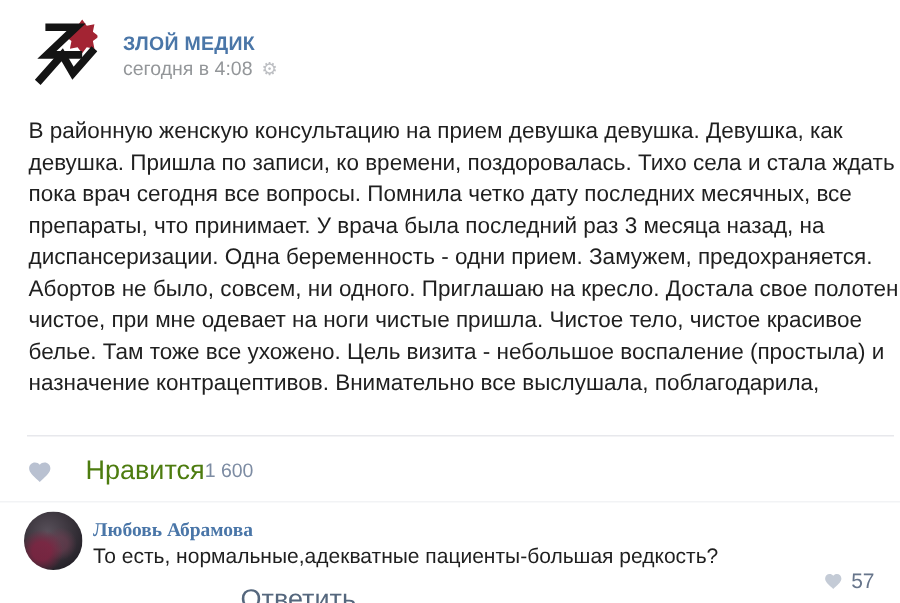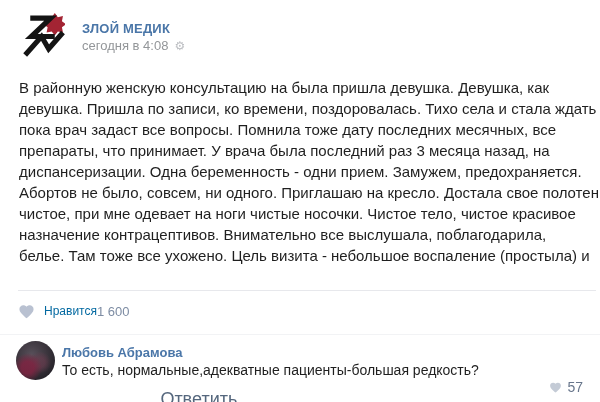--- a/index.html
+++ b/index.html
@@ -14,31 +14,31 @@
   .post-time-row{position:absolute;left:82px;top:38px;display:flex;align-items:center;gap:6px;}
   .post-time{font-size:13px;color:#939699;cursor:pointer;}
   .gear{font-size:12px;color:#bcbec2;line-height:1;}
   
   .post-body{position:absolute;left:19px;top:77px;width:566px;font-size:15px;line-height:21px;color:#1f1f1f;}
   .post-body .line{white-space:nowrap;}
   
   .divider1{position:absolute;left:18px;right:4px;top:290px;height:1px;background:#e7e8ec;}
   .like-row{position:absolute;left:18px;top:303px;display:flex;align-items:center;cursor:pointer;}
   .like-row svg{display:block;}
-  .like-label{font-size:12px;color:#0369a1;margin-left:9px;}
+  .like-label{font-size:18px;color:#4d7c0f;margin-left:22px;}
   .like-count{font-size:13px;color:#7d8ca3;margin-left:0;}
   .divider2{position:absolute;left:0;right:0;top:334px;height:1px;background:#f2f3f5;}
   
   .comment-avatar{position:absolute;left:16px;top:341px;width:39px;height:39px;border-radius:50%;cursor:pointer;
     background:
       radial-gradient(circle at 30% 68%, rgba(128,36,66,.85) 0 16%, rgba(128,36,66,0) 38%),
       radial-gradient(circle at 62% 55%, rgba(110,60,80,.6) 0 14%, rgba(110,60,80,0) 34%),
       radial-gradient(circle at 40% 35%, #58505a 0%, #3b353d 45%, #242128 78%, #1b191f 100%);
   }
-  .comment-author{position:absolute;left:62px;top:345px;font-size:13px;font-weight:bold;color:#4a76a8;cursor:pointer;}
+  .comment-author{position:absolute;left:62px;top:345px;font-size:13px;font-weight:bold;color:#4a76a8;cursor:pointer;font-family:Liberation Serif, serif;}
   .comment-text{position:absolute;left:62px;top:362px;width:480px;font-size:14px;line-height:17px;color:#1f1f1f;}
   .comment-meta{position:absolute;left:62px;top:381px;display:flex;align-items:center;gap:12px;}
   .comment-time{font-size:13px;color:#737373;cursor:pointer;margin-top:22px;}
   .comment-reply{font-size:18px;color:#55677d;cursor:pointer;}
   .comment-like{position:absolute;right:17px;top:379px;display:flex;align-items:center;gap:5px;cursor:pointer;justify-content:flex-end;}
   .comment-like-count{font-size:14px;color:#67758b;}
 </style>
 </head>
 <body>
 
@@ -51,29 +51,29 @@
       <path d="M7 43 L23 25 L30 37 L44 21" fill="none" stroke="#141414" stroke-width="5"></path>
     </svg>
   </div>
   <div class="author-name">ЗЛОЙ МЕДИК</div>
   <div class="post-time-row">
     <span class="post-time">сегодня в 4:08</span>
     <span class="gear">⚙</span>
   </div>
 
   <div class="post-body">
-    <div class="line">В районную женскую консультацию на была пришла девушка. Девушка, как</div>
+    <div class="line">В районную женскую консультацию на прием девушка девушка. Девушка, как</div>
     <div class="line">девушка. Пришла по записи, ко времени, поздоровалась. Тихо села и стала ждать ,</div>
-    <div class="line">пока врач задаст все вопросы. Помнила тоже дату последних месячных, все</div>
+    <div class="line">пока врач сегодня все вопросы. Помнила четко дату последних месячных, все</div>
     <div class="line">препараты, что принимает. У врача была последний раз 3 месяца назад, на</div>
     <div class="line">диспансеризации. Одна беременность - одни прием. Замужем, предохраняется.</div>
     <div class="line">Абортов не было, совсем, ни одного. Приглашаю на кресло. Достала свое полотенце,</div>
-    <div class="line">чистое, при мне одевает на ноги чистые носочки. Чистое тело, чистое красивое</div>
+    <div class="line">чистое, при мне одевает на ноги чистые пришла. Чистое тело, чистое красивое</div>
+    <div class="line">белье. Там тоже все ухожено. Цель визита - небольшое воспаление (простыла) и</div>
     <div class="line">назначение контрацептивов. Внимательно все выслушала, поблагодарила,</div>
-    <div class="line">белье. Там тоже все ухожено. Цель визита - небольшое воспаление (простыла) и</div>
   </div>
 
   <div class="divider1"></div>
   <div class="like-row">
     <svg width="17" height="16" viewBox="0 0 24 22">
       <path d="M12 21.35l-1.45-1.32C5.4 15.36 2 12.28 2 8.5 2 5.42 4.42 3 7.5 3c1.74 0 3.41.81 4.5 2.09C13.09 3.81 14.76 3 16.5 3 19.58 3 22 5.42 22 8.5c0 3.78-3.4 6.86-8.55 11.54L12 21.35z" fill="#b9c1d1"></path>
     </svg>
     <span class="like-label">Нравится</span>
     <span class="like-count">1 600</span>
   </div>

